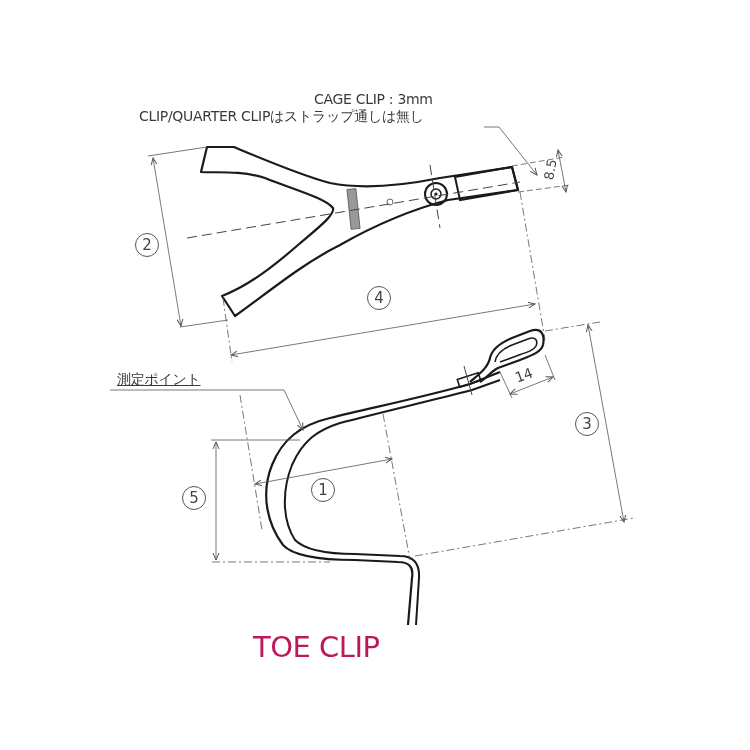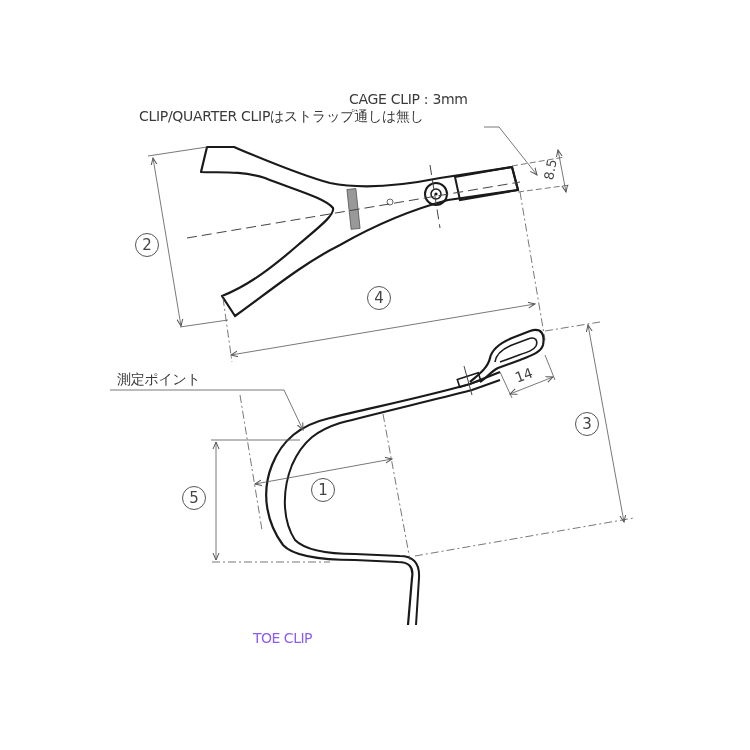--- a/index.html
+++ b/index.html
@@ -1,22 +1,22 @@
 <!DOCTYPE html>
 <html><head>
 <meta charset="utf-8">
 <style>
   html,body{margin:0;padding:0;background:#ffffff;}
   body{width:750px;height:750px;position:relative;overflow:hidden;font-family:"DejaVu Sans","Liberation Sans",sans-serif;color:#333;}
   svg{position:absolute;left:0;top:0;}
   .lbl{position:absolute;white-space:nowrap;color:#3a3a3a;}
-  .note1{left:349px;top:91px;font-size:14px;letter-spacing:-0.3px;}
+  .note1{left:314px;top:91px;font-size:14px;letter-spacing:-0.3px;}
   .note2{left:139px;top:108px;font-size:14px;letter-spacing:-0.3px;}
-  .note3{left:117px;top:371px;font-size:14px;letter-spacing:-0.3px;}
-  .title{left:253px;top:630px;font-size:14px;letter-spacing:-0.5px;color:#8b5cf6;}
+  .note3{left:117px;top:371px;font-size:14px;letter-spacing:-0.3px;text-decoration:underline;}
+  .title{left:253px;top:630px;font-size:29px;letter-spacing:-0.5px;color:#be185d;}
   .dim{position:absolute;font-size:13px;color:#444;}
   .circ{position:absolute;width:22px;height:22px;border:1px solid #555;border-radius:50%;text-align:center;line-height:22px;font-size:15px;color:#444;background:#fff;}
 </style>
 </head>
 <body>
 
 <svg width="750" height="750" viewBox="0 0 750 750" xmlns="http://www.w3.org/2000/svg">
   <defs>
     <marker id="ar" markerWidth="8" markerHeight="8" refX="7" refY="4" orient="auto" markerUnits="userSpaceOnUse">
       <path d="M0,1 L7,4 L0,7" fill="none" stroke="#555" stroke-width="1"></path>

